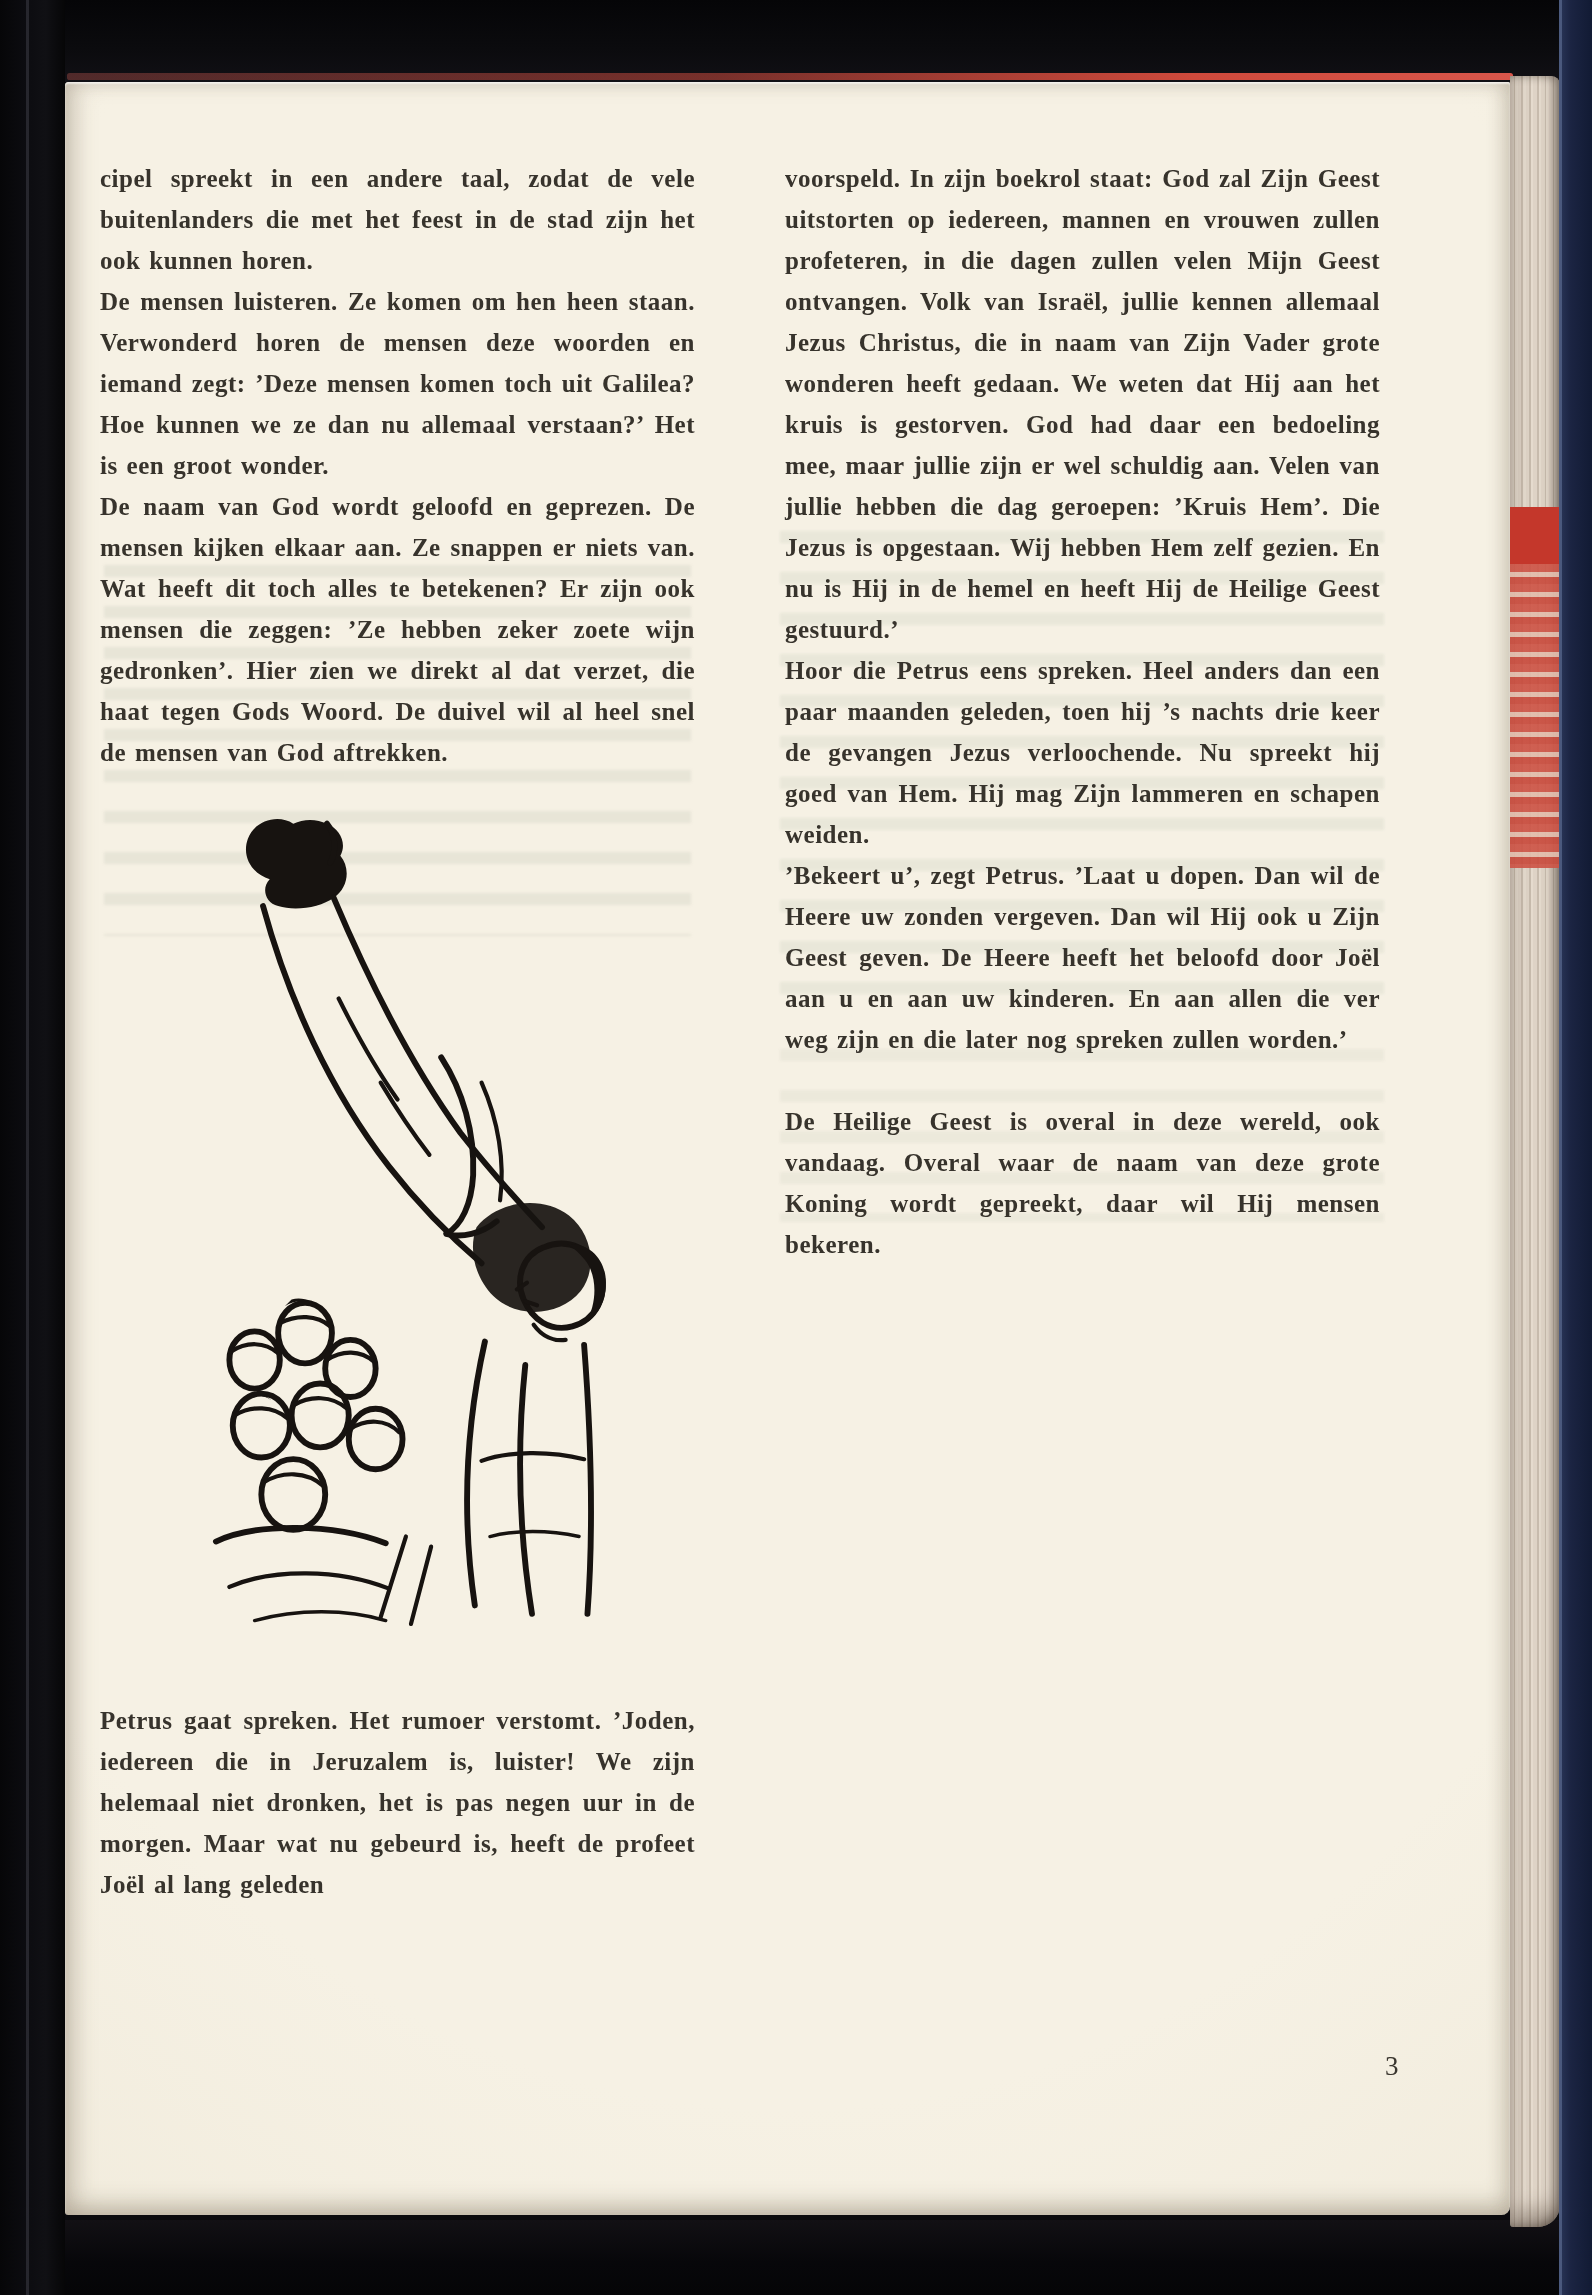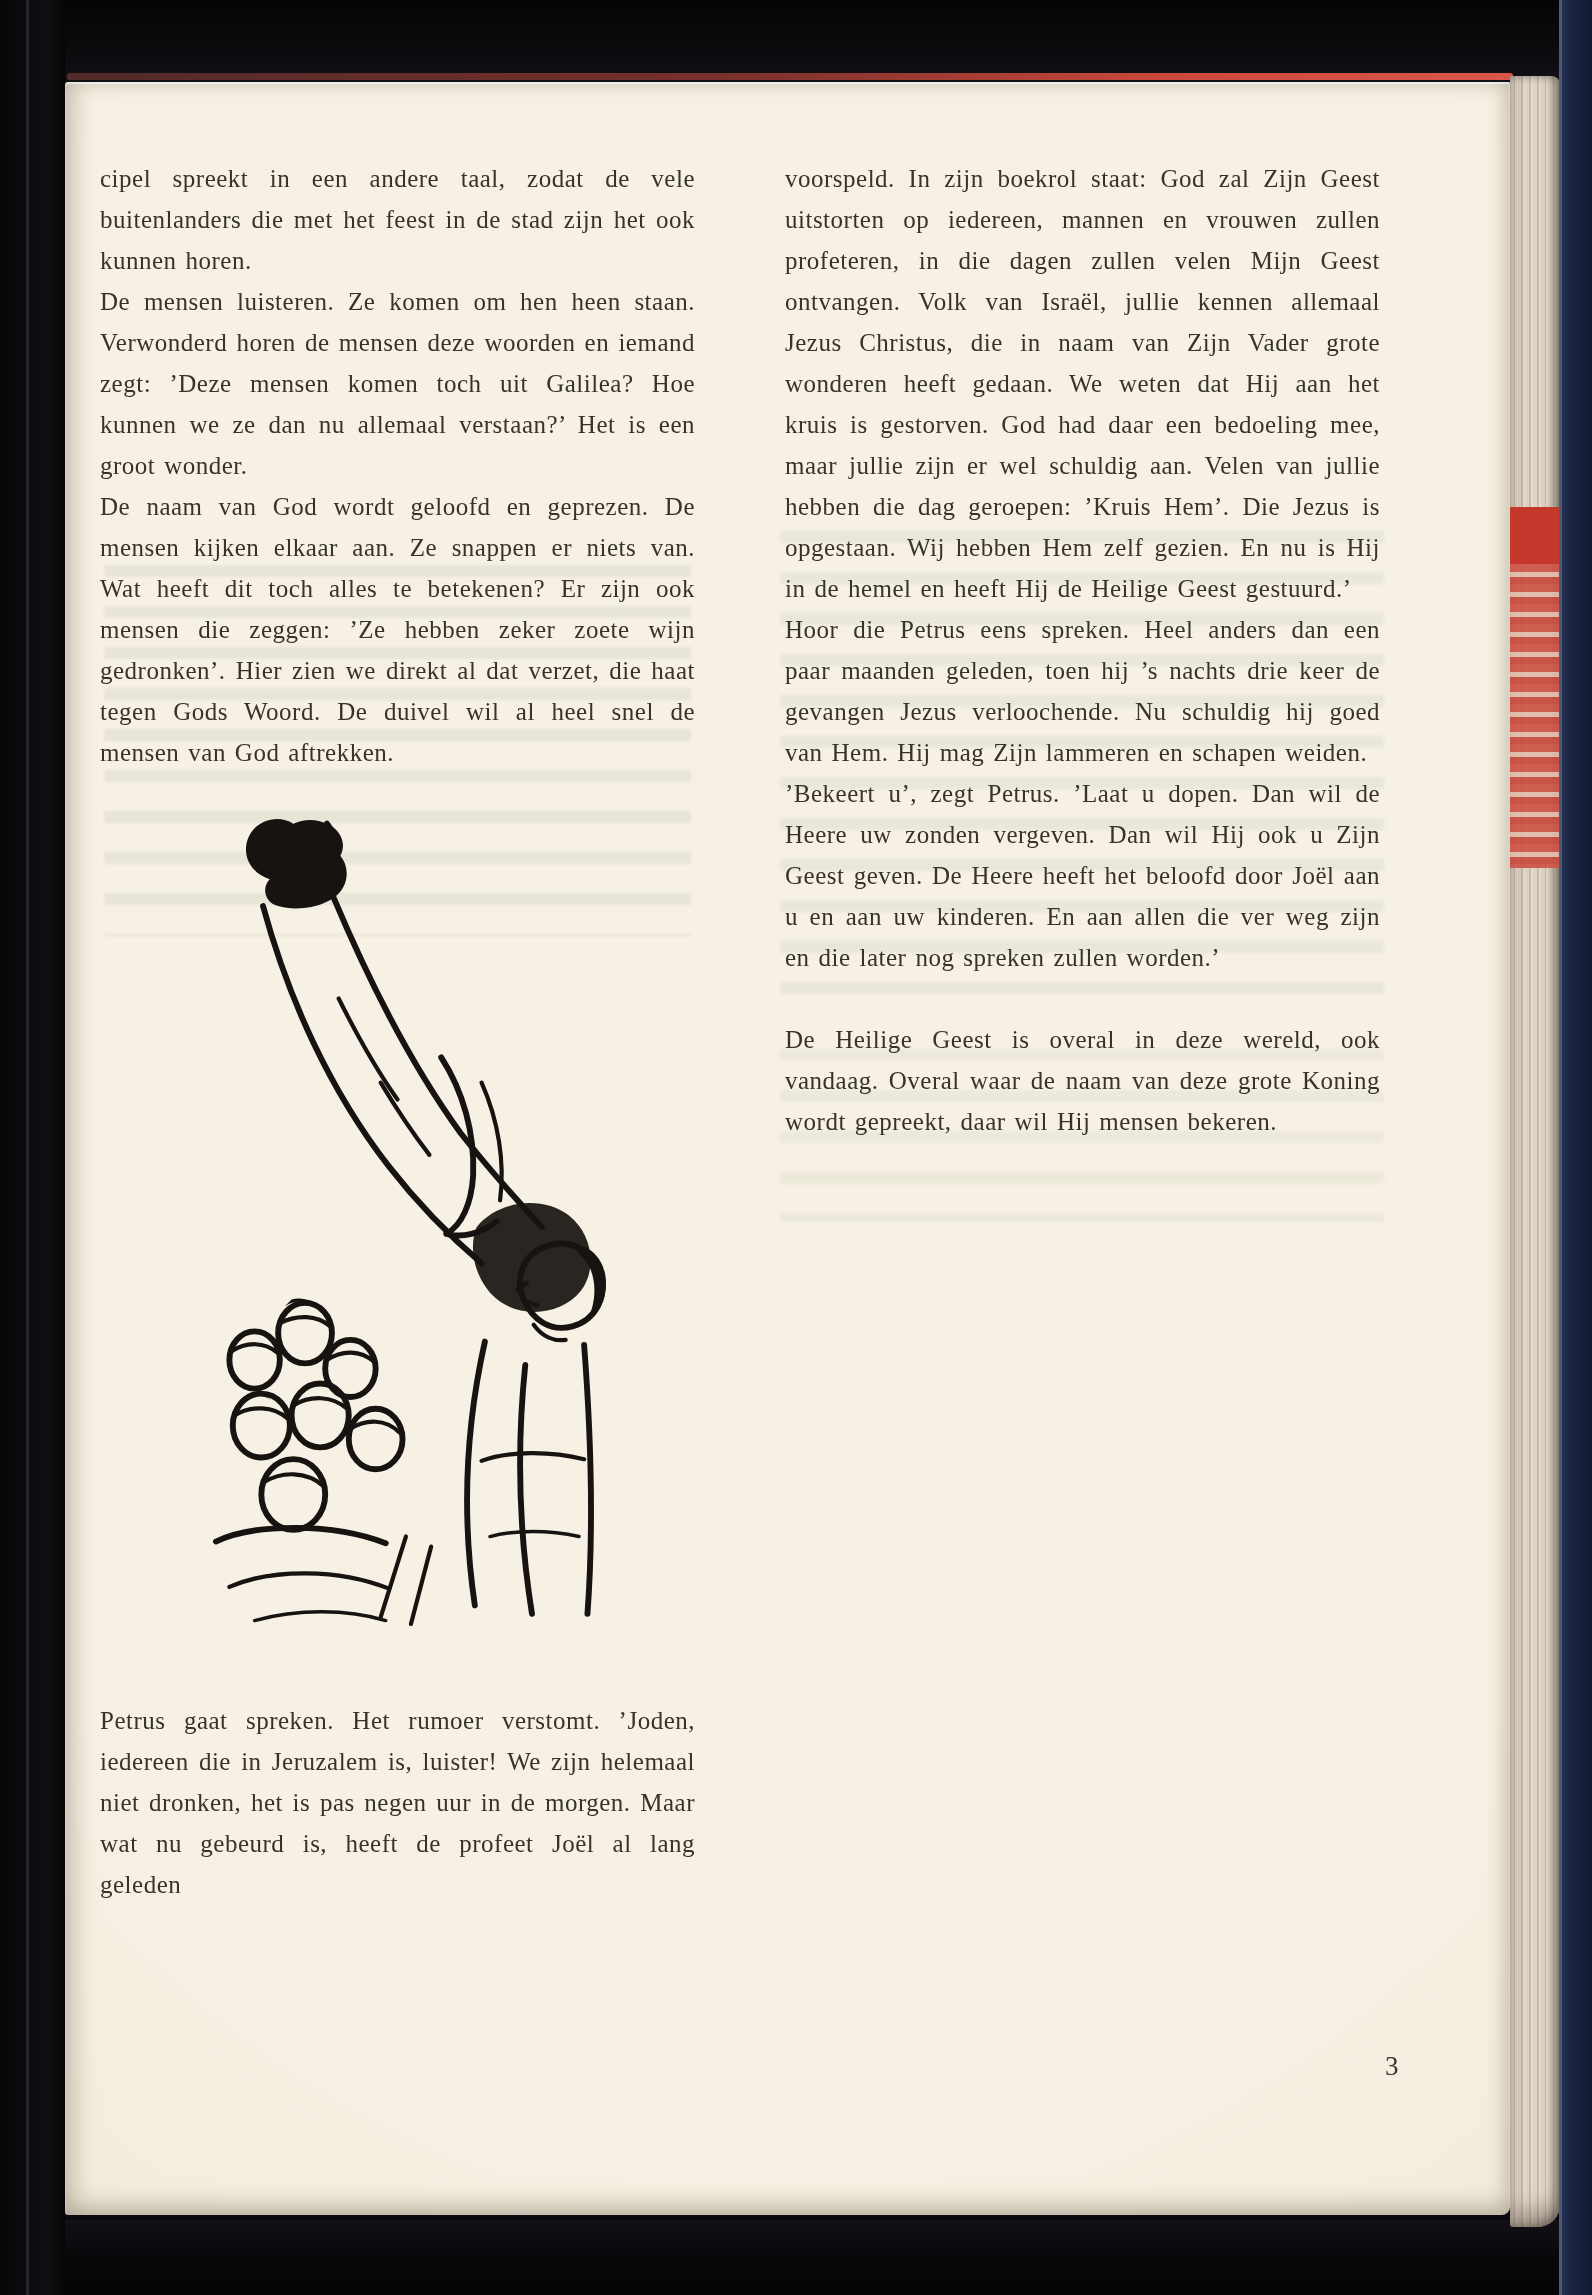--- a/index.html
+++ b/index.html
@@ -87,21 +87,21 @@
     pointer-events:none;
   }
   .bleed-a{left:39px;top:483px;width:587px;height:371px;}
   .bleed-b{left:715px;top:449px;width:604px;height:483px;opacity:.9;}
   .bleed-c{left:715px;top:967px;width:604px;height:173px;opacity:.7;}
 
   .text-area{
     position:absolute;left:35px;top:76px;width:1346px;
     display:flex;gap:90px;
   }
-  .col{width:595px;}
+  .col{width:595px;font-weight:bold;}
   .col p{
     margin:0;
     font-size:25px;line-height:41px;
     letter-spacing:0.5px;word-spacing:2.2px;
     text-align:justify;
     color:#37332c;
   }
   .para-gap{margin-top:41px !important;}
 
   figure.illustration{
@@ -203,21 +203,21 @@
             <path d="M360 912 L 336 1004" stroke-width="5"></path>
             <path d="M150 1000 C 200 986 260 986 306 1000" stroke-width="4"></path>
           </svg>
         </figure>
 
         <p>Petrus gaat spreken. Het rumoer verstomt. ’Joden, iedereen die in Jeruzalem is, luister! We zijn helemaal niet dronken, het is pas negen uur in de morgen. Maar wat nu gebeurd is, heeft de profeet Joël al lang geleden</p>
       </div>
 
       <div class="col col-right">
         <p>voorspeld. In zijn boekrol staat: God zal Zijn Geest uitstorten op iedereen, mannen en vrouwen zullen profeteren, in die dagen zullen velen Mijn Geest ontvangen. Volk van Israël, jullie kennen allemaal Jezus Christus, die in naam van Zijn Vader grote wonderen heeft gedaan. We weten dat Hij aan het kruis is gestorven. God had daar een bedoeling mee, maar jullie zijn er wel schuldig aan. Velen van jullie hebben die dag geroepen: ’Kruis Hem’. Die Jezus is opgestaan. Wij hebben Hem zelf gezien. En nu is Hij in de hemel en heeft Hij de Heilige Geest gestuurd.’</p>
-        <p>Hoor die Petrus eens spreken. Heel anders dan een paar maanden geleden, toen hij ’s nachts drie keer de gevangen Jezus verloochende. Nu schuldig hij goed van Hem. Hij mag Zijn lammeren en schapen weiden.</p>
+        <p>Hoor die Petrus eens spreken. Heel anders dan een paar maanden geleden, toen hij ’s nachts drie keer de gevangen Jezus verloochende. Nu spreekt hij goed van Hem. Hij mag Zijn lammeren en schapen weiden.</p>
         <p>’Bekeert u’, zegt Petrus. ’Laat u dopen. Dan wil de Heere uw zonden vergeven. Dan wil Hij ook u Zijn Geest geven. De Heere heeft het beloofd door Joël aan u en aan uw kinderen. En aan allen die ver weg zijn en die later nog spreken zullen worden.’</p>
         <p class="para-gap">De Heilige Geest is overal in deze wereld, ook vandaag. Overal waar de naam van deze grote Koning wordt gepreekt, daar wil Hij mensen bekeren.</p>
       </div>
 
     </div>
 
     <div class="page-number">3</div>
 
   </div>
 </div>

